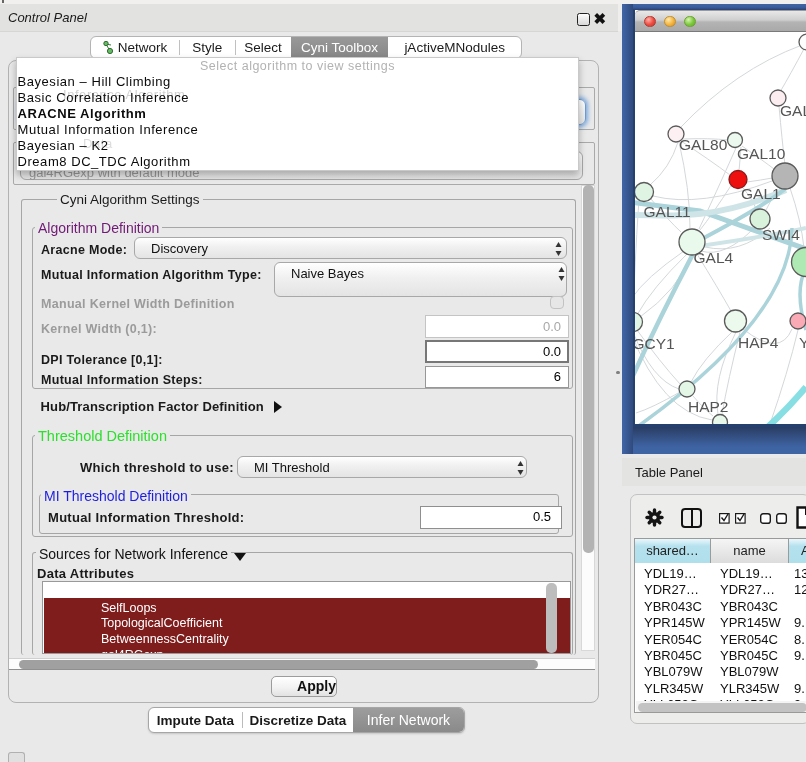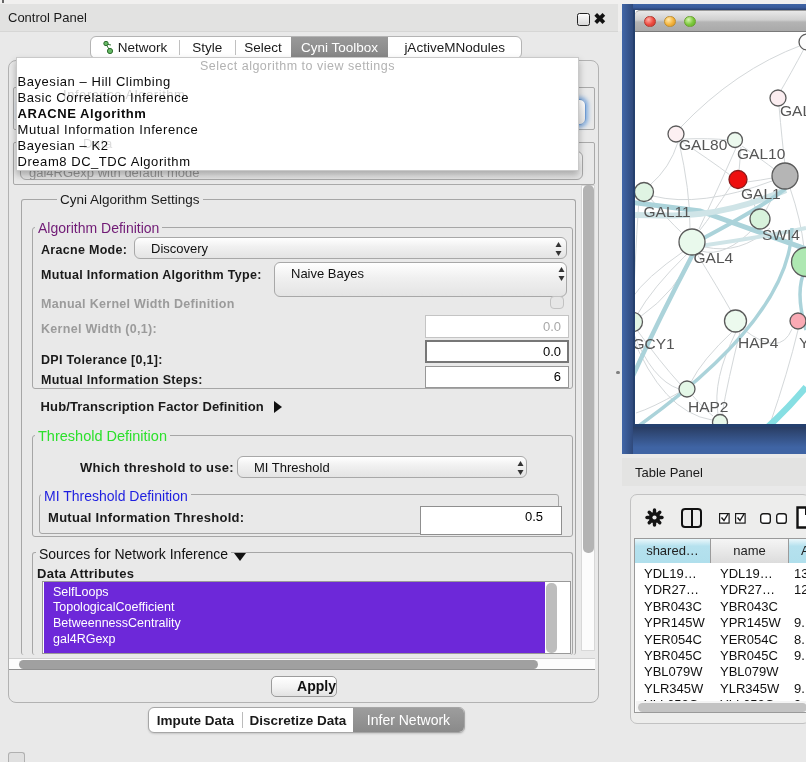--- a/index.html
+++ b/index.html
@@ -2,21 +2,21 @@
 <html><head>
 <meta charset="utf-8">
 <style>
 html,body{margin:0;padding:0;}
 body{width:806px;height:762px;position:relative;overflow:hidden;background:#e9e9e9;
   font-family:"Liberation Sans",sans-serif;-webkit-font-smoothing:antialiased;}
 .abs{position:absolute;}
 .b{font-weight:bold;}
 
 #topstrip{left:0;top:0;width:806px;height:4px;background:#f1f0ef;}
-#cpbar{left:0;top:4px;width:618px;height:27px;background:#e2e2e1;border-bottom:1px solid #d6d6d5;}
+#cpbar{left:0;top:4px;width:618px;height:27px;background:#e2e2e1;border-bottom:1px solid #d6d6d5;font-style:italic;}
 #cpbar .t{position:absolute;left:8px;top:6px;font-size:13px;color:#1a1a1a;}
 #floatbtn{left:577px;top:13px;width:11px;height:11px;border:1.5px solid #222;border-radius:2.5px;background:linear-gradient(#fdfdfd,#d8d8d8);}
 #closex{left:593.5px;top:9.5px;font-size:15px;font-weight:bold;color:#111;}
 
 #toptabs{left:90px;top:36px;width:432px;height:23px;background:#fff;border:1px solid #b4b4b4;border-radius:6px;box-sizing:border-box;display:flex;}
 #toptabs .seg{height:100%;display:flex;align-items:center;justify-content:center;font-size:13.5px;color:#1a1a1a;box-sizing:border-box;}
 #toptabs .sep{width:1px;height:15px;background:#c0c0c0;margin-top:3px;}
 #toptabs .sel{background:linear-gradient(#999,#868686);color:#fff;}
 
 #panel{left:8px;top:60px;width:591px;height:643px;border:1px solid #b2b2b2;border-radius:8px;background:#e9e9e9;box-sizing:border-box;}
@@ -28,21 +28,21 @@
 
 .group{position:absolute;border:1px solid #a6a6a6;border-radius:3px;box-sizing:border-box;}
 .gtitle{position:absolute;background:#e9e9e9;padding:0 3px;font-size:14px;white-space:nowrap;}
 .lbl{position:absolute;font-size:12.5px;font-weight:bold;letter-spacing:0.3px;color:#1a1a1a;white-space:nowrap;}
 .dis{color:#9b9b9b;}
 .field{position:absolute;background:#fff;box-sizing:border-box;font-size:13px;text-align:right;}
 
 .sbthumb{position:absolute;background:#b3b3b3;border-radius:5px;}
 
 #attrlist{left:42px;top:581px;width:529px;height:73px;background:#fff;border:1px solid #999;box-sizing:border-box;overflow:hidden;}
-#attrsel{position:absolute;left:1px;top:0px;width:501px;height:73px;background:#6d28d9;}
+#attrsel{position:absolute;left:1px;top:16px;width:501px;height:73px;background:#7f1d1d;padding-left:48px;}
 #attrsel div{color:#fff;font-size:12.5px;padding-left:9px;height:15.9px;line-height:15.9px;}
 
 #bottabs{left:148px;top:707px;width:317px;height:26px;background:#fff;border:1px solid #a6a6a6;border-radius:6px;box-sizing:border-box;display:flex;box-shadow:0 1px 2px rgba(0,0,0,0.15);}
 #bottabs .seg{height:100%;display:flex;align-items:center;justify-content:center;font-size:13.5px;font-weight:bold;color:#1a1a1a;}
 #bottabs .sep{width:1px;height:16px;background:#bbb;margin-top:4px;}
 #bottabs .sel{background:linear-gradient(#9d9d9d,#8a8a8a);color:#fff;font-weight:normal;font-size:14px;border-radius:0 5px 5px 0;}
 
 #popup{left:16px;top:57px;width:563px;height:114px;background:#fff;border:1px solid #c9c9c9;box-sizing:border-box;box-shadow:0 4px 7px rgba(0,0,0,0.28);}
 #popup .hdr{position:absolute;left:0;right:0;top:1px;text-align:center;font-size:12.5px;letter-spacing:0.5px;color:#b2b2b2;}
 #popup .it{position:absolute;left:0.5px;font-size:13px;letter-spacing:0.55px;color:#0a0a0a;white-space:nowrap;}
@@ -148,21 +148,21 @@
   <div class="arr" style="left:278px;top:3px;">
       <svg width="9" height="16" viewBox="0 0 9 16">
         <path d="M4.5 1 L7.5 6 H1.5 Z" fill="#333"></path>
         <path d="M4.5 15 L7.5 10 H1.5 Z" fill="#333"></path>
       </svg>
     </div>
 </div>
 <div class="group" style="left:39px;top:494px;width:520px;height:39.5px;"></div>
 <div class="gtitle" style="left:41px;top:487.5px;color:#1e1ee0;">MI Threshold Definition</div>
 <div class="lbl" style="left:48px;top:510px;font-size:13px;">Mutual Information Threshold:</div>
-<div class="field" style="left:420px;top:506px;width:142px;height:29px;border:1px solid #8f8f8f;color:#000;line-height:19px;padding-right:18px;">0.5</div>
+<div class="field" style="left:420px;top:506px;width:142px;height:23px;border:1px solid #8f8f8f;color:#000;line-height:19px;padding-right:10px;">0.5</div>
 
 <div class="group" style="left:32px;top:552px;width:541px;height:103px;border-bottom:none;"></div>
 <div class="gtitle" style="left:36px;top:545.5px;color:#111;">Sources for Network Inference</div>
 <div class="abs" style="left:233px;top:548px;"><svg width="14" height="10" viewBox="0 0 14 10">
       <path d="M1 1 L13 1 L7 9 Z" fill="#111"></path>
     </svg></div>
 <div class="lbl" style="left:37px;top:566px;font-size:13px;">Data Attributes</div>
 <div class="abs" id="attrlist">
   <div id="attrsel" style="padding-top:2.5px;">
     <div>SelfLoops</div>

